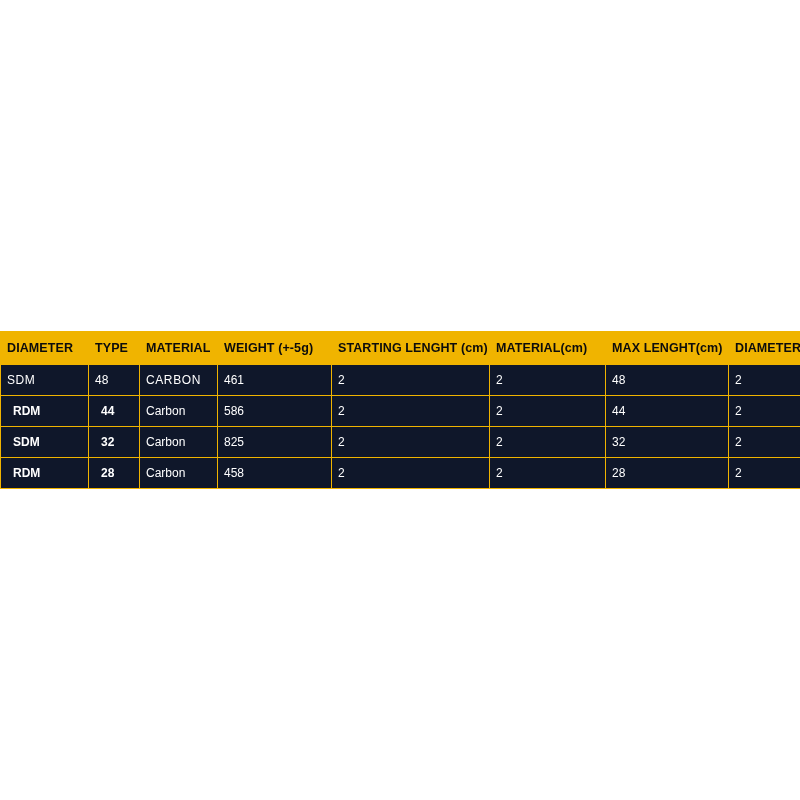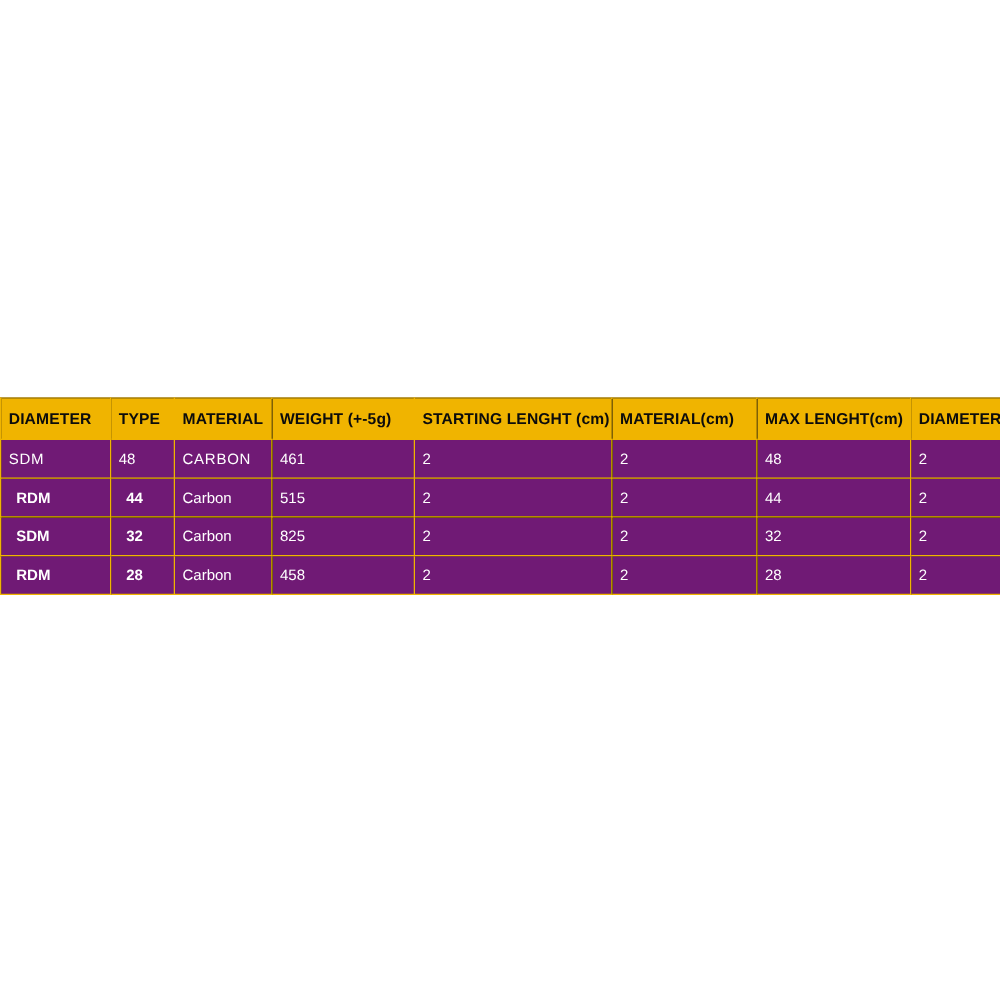--- a/index.html
+++ b/index.html
@@ -10,21 +10,21 @@
   body {
     width: 800px;
     height: 800px;
     font-family: "Liberation Sans", sans-serif;
     position: relative;
     overflow: hidden;
   }
   #spec-wrap {
     position: absolute;
     left: 0;
-    top: 318px;
+    top: 331px;
     width: 800px;
   }
   table.spec {
     border-collapse: collapse;
     width: 800px;
     table-layout: fixed;
     background: #0c0c0c;
   }
   table.spec col.c0 { width: 88px; }
   table.spec col.c1 { width: 51px; }
@@ -46,21 +46,21 @@
   }
   table.spec thead th {
     background: #f0b400;
     color: #0c0c0c;
     font-size: 12.5px;
     font-weight: bold;
     height: 32px;
     letter-spacing: 0.1px;
   }
   table.spec tbody td {
-    background: #701a75;
+    background: #0f172a;
     color: #ffffff;
     font-size: 12px;
     height: 30px;
     font-weight: normal;
   }
   table.spec tbody td.bold {
     font-weight: bold;
     padding-left: 12px;
   }
   table.spec tbody td.spaced {
@@ -102,21 +102,21 @@
         <td>461</td>
         <td>2</td>
         <td>2</td>
         <td>48</td>
         <td>2</td>
       </tr>
       <tr>
         <td class="bold">RDM</td>
         <td class="bold">44</td>
         <td>Carbon</td>
-        <td>515</td>
+        <td>586</td>
         <td>2</td>
         <td>2</td>
         <td>44</td>
         <td>2</td>
       </tr>
       <tr>
         <td class="bold">SDM</td>
         <td class="bold">32</td>
         <td>Carbon</td>
         <td>825</td>

